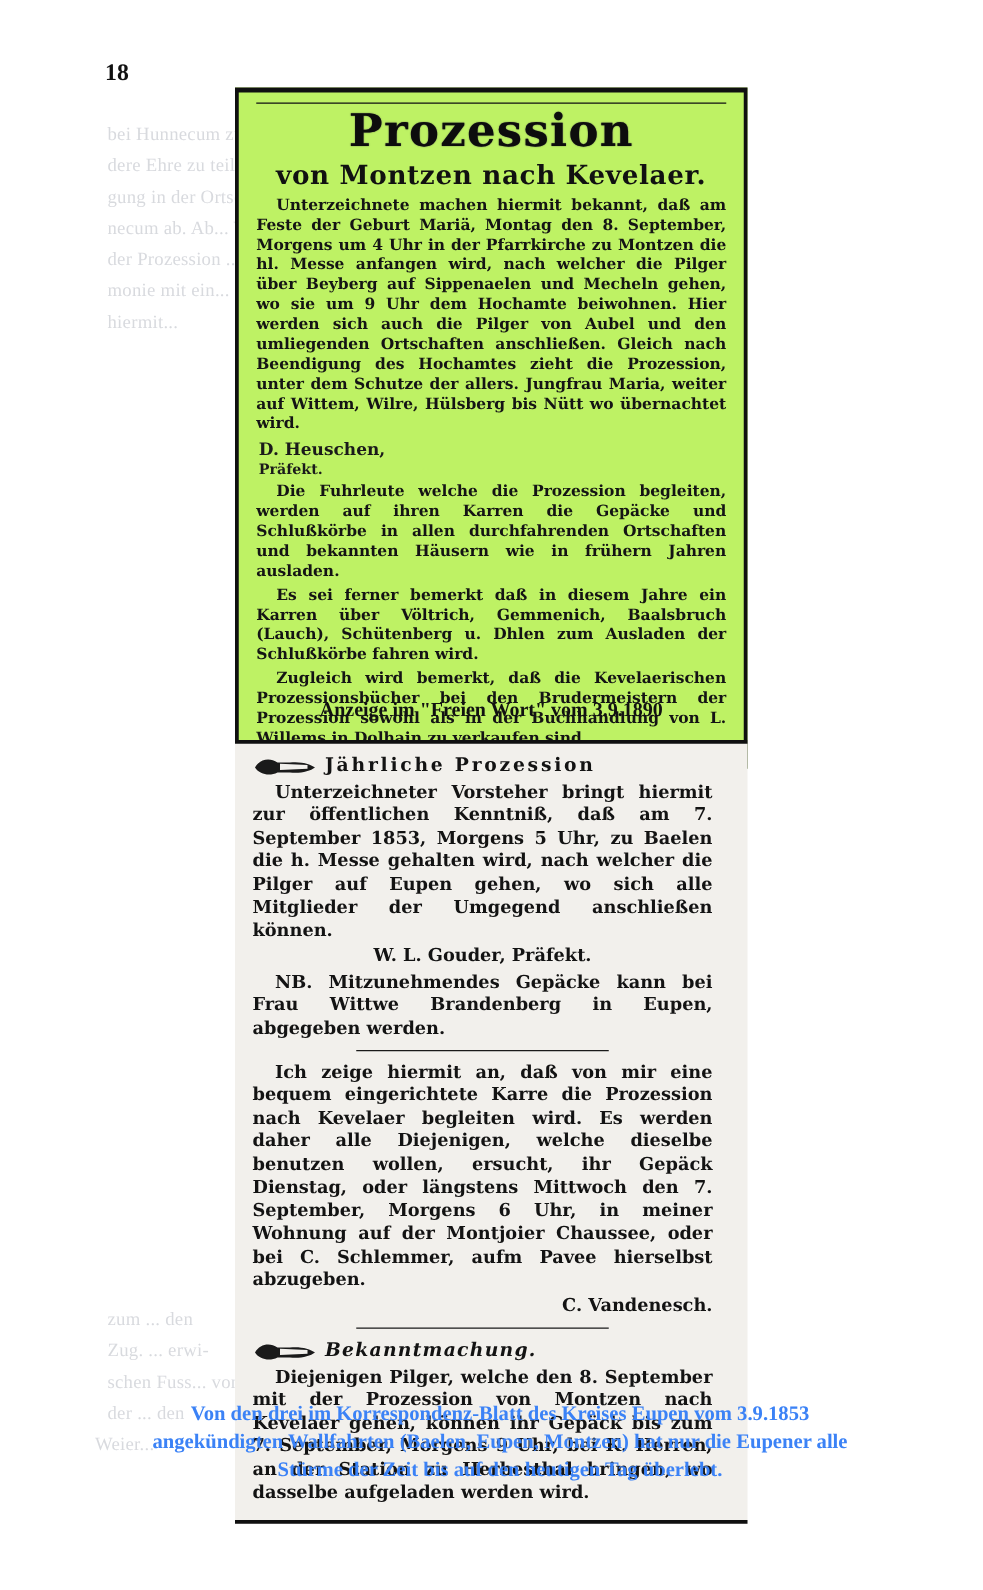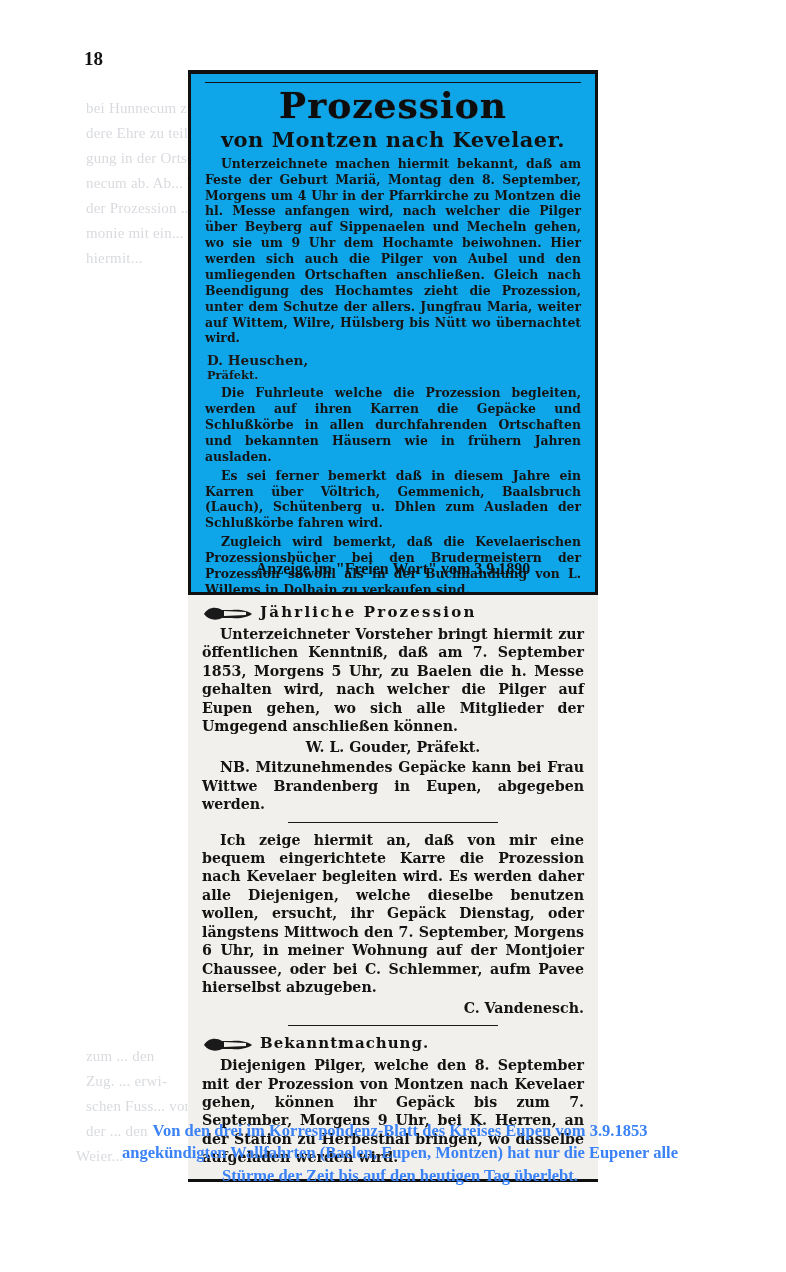--- a/index.html
+++ b/index.html
@@ -42,21 +42,21 @@
     color: #111;
     z-index: 3;
   }
 
   
   .clipping {
     position: absolute;
     left: 188px;
     top: 70px;
     width: 410px;
-    background: #0ea5e9;
+    background: #bef264;
     border-top: 4px solid #101010;
     border-bottom: 4px solid #101010;
     border-left: 3px solid #101010;
     border-right: 3px solid #101010;
     box-sizing: border-box;
     padding: 6px 14px 10px 14px;
     z-index: 2;
   }
   .clipping .inner-rule {
     border-top: 1px solid #111;
@@ -123,21 +123,21 @@
   
   .clipping2 {
     position: absolute;
     left: 188px;
     top: 592px;
     width: 410px;
     background: #f2f0ec;
     border-top: 3px solid #101010;
     border-bottom: 3px solid #101010;
     box-sizing: border-box;
-    padding: 8px 14px 10px 14px;
+    padding: 8px 28px 10px 14px;
     z-index: 2;
   }
   .blk {
     font-family: "DejaVu Serif", serif;
     font-size: 14.2px;
     line-height: 1.3;
     text-align: justify;
     color: #131313;
     font-weight: 600;
   }
@@ -150,20 +150,21 @@
     flex: 0 0 auto;
   }
   .center { text-align: center; text-indent: 0; }
   .right { text-align: right; text-indent: 0; }
   .rule2 { border-top: 1px solid #1a1a1a; width: 55%; margin: 8px auto; }
   .bold-name { font-weight: 800; }
   .headline-sm {
     font-weight: 800;
     font-size: 15px;
     letter-spacing: 1px;
+    font-style: italic;
   }
 
   .closing {
     position: absolute;
     left: 120px;
     width: 560px;
     top: 1120px;
     text-align: center;
     font-family: "Liberation Serif", serif;
     font-size: 16.5px;

